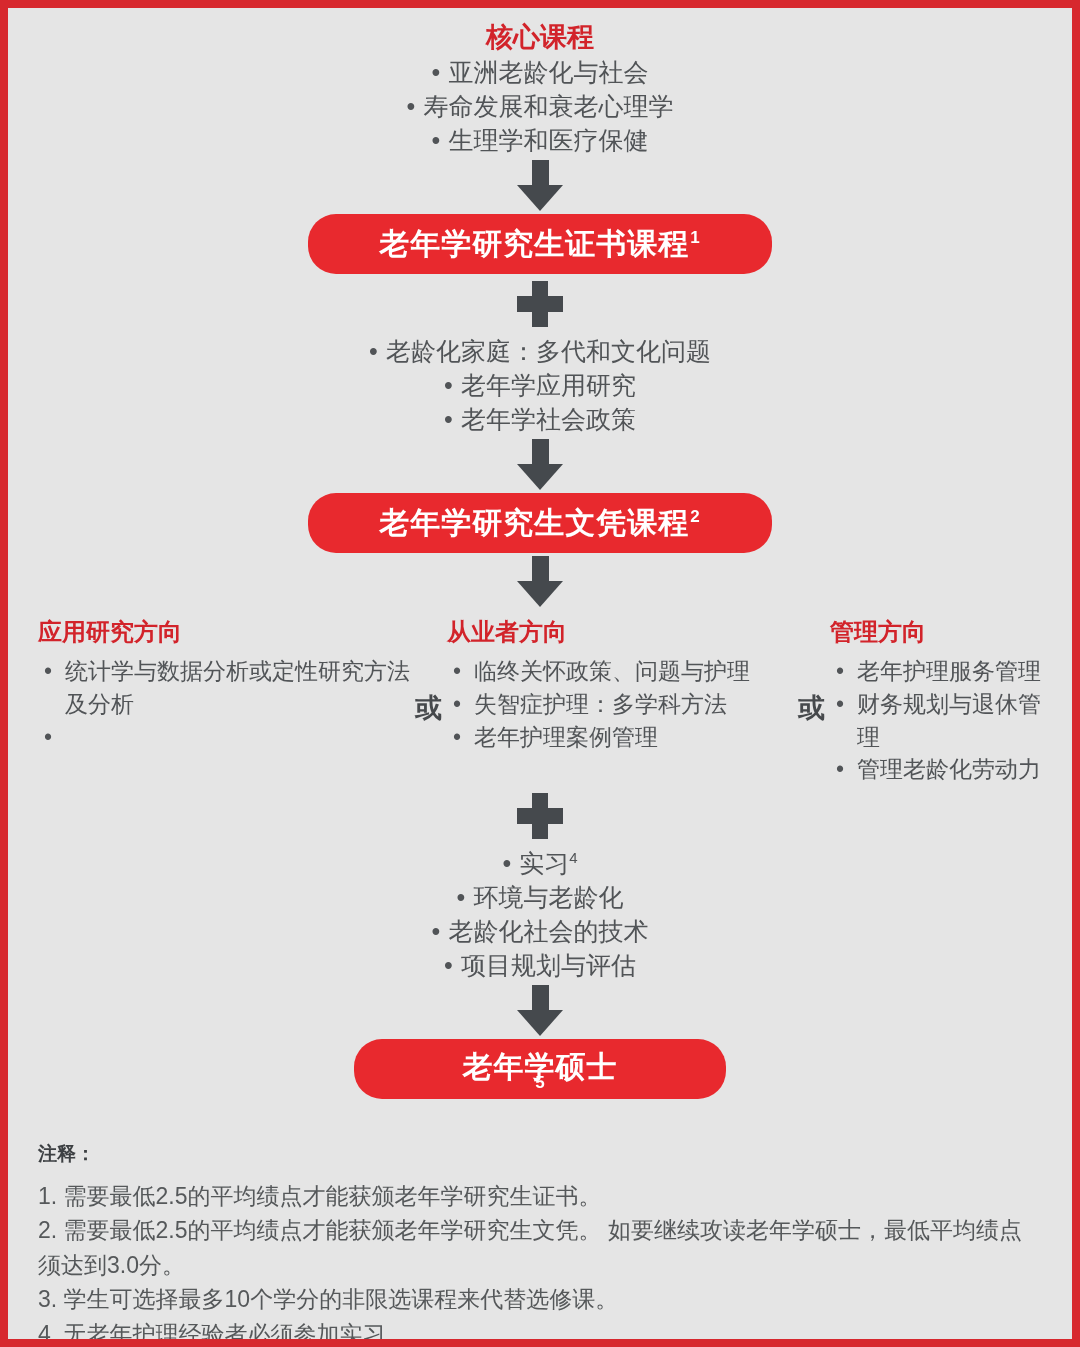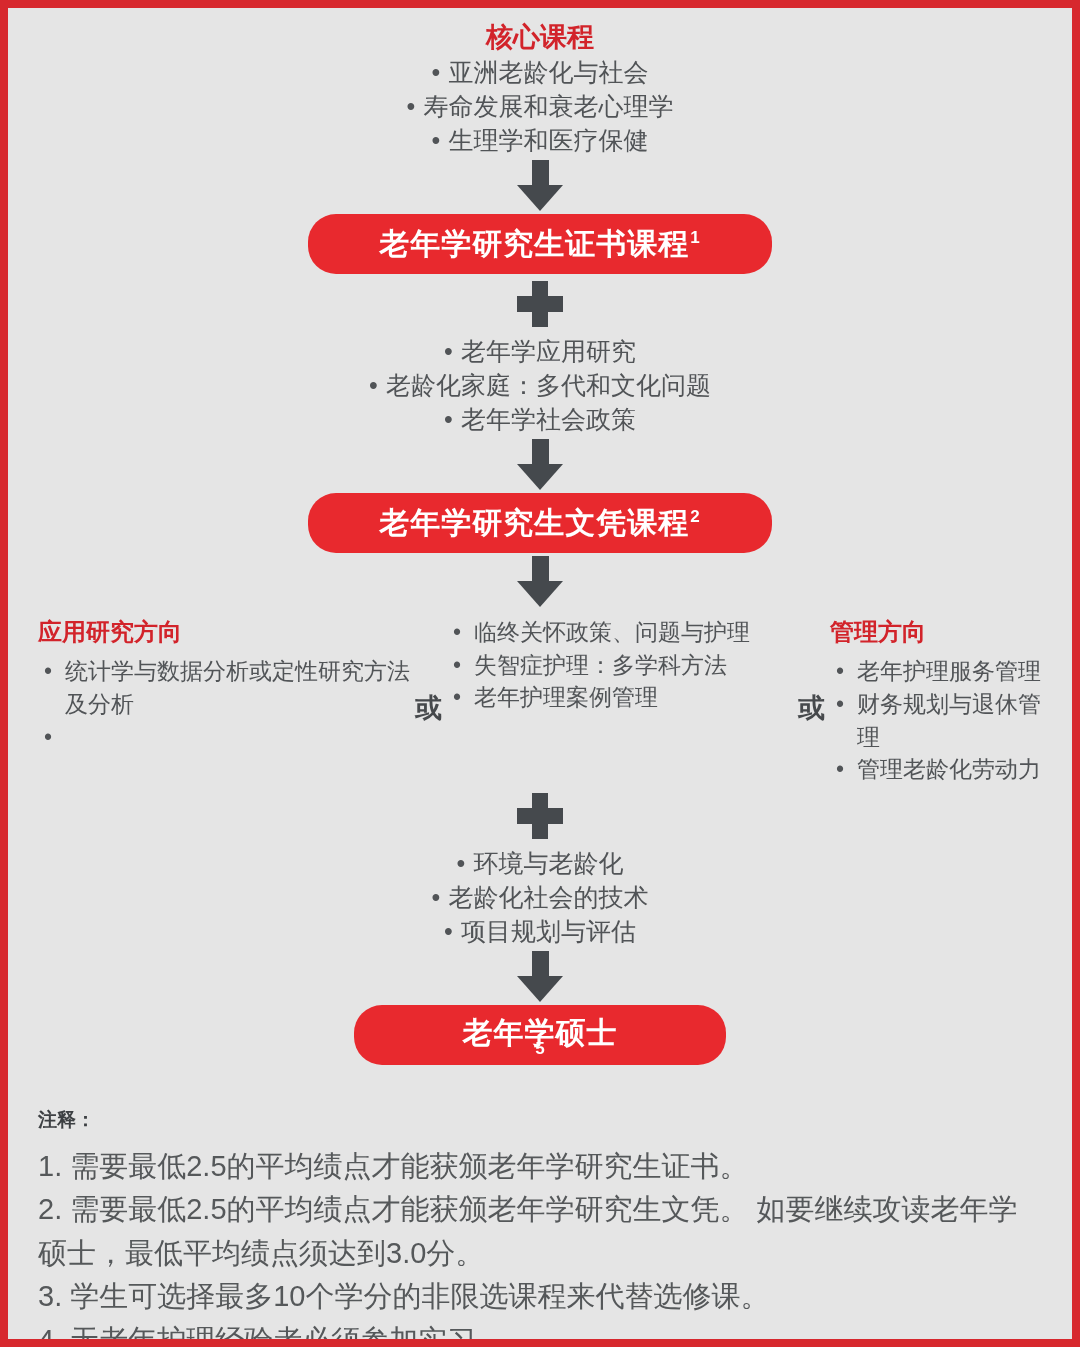--- a/index.html
+++ b/index.html
@@ -99,21 +99,21 @@
   .center-item sup { font-size: 15px; }
   
   .notes { padding: 0 30px; margin-top: 42px; }
   .notes h3 {
     font-size: 19px;
     font-weight: bold;
     color: #3d4043;
     margin-bottom: 12px;
   }
   .notes p {
-    font-size: 29px;
+    font-size: 23px;
     line-height: 1.5;
     color: #55585a;
   }
 </style>
 </head>
 <body>
 
 <div class="page">
 
   <section class="core-section">
@@ -134,22 +134,22 @@
     <span>老年学研究生证书课程</span>
       <sup>1</sup>
   </div>
 
   <div class="plus">
       <div class="bar-h"></div>
       <div class="bar-v"></div>
     </div>
 
   <div class="center-list">
+    <div class="center-item"><span class="bullet">•</span><span>老龄化家庭：多代和文化问题</span></div>
     <div class="center-item"><span class="bullet">•</span><span>老年学应用研究</span></div>
-    <div class="center-item"><span class="bullet">•</span><span>老龄化家庭：多代和文化问题</span></div>
     <div class="center-item"><span class="bullet">•</span><span>老年学社会政策</span></div>
   </div>
 
   <div class="arrow">
       <div class="shaft"></div>
       <div class="head"></div>
     </div>
 
   <div class="pill">
     <span>老年学研究生文凭课程</span>
@@ -167,20 +167,21 @@
       <h3>应用研究方向</h3>
       <ul>
         <li><span class="bullet">•</span><span>统计学与数据分析或定性研究方法及分析</span></li>
         <li><span class="bullet">•</span></li>
       </ul>
     </div>
 
     <div class="or-sep">或</div>
 
     <div class="track track--practitioner">
+      <h3>从业者方向</h3>
       <ul>
         <li><span class="bullet">•</span><span>临终关怀政策、问题与护理</span></li>
         <li><span class="bullet">•</span><span>失智症护理：多学科方法</span></li>
         <li><span class="bullet">•</span><span>老年护理案例管理</span></li>
       </ul>
     </div>
 
     <div class="or-sep">或</div>
 
     <div class="track track--management">
@@ -194,20 +195,21 @@
 
   </div>
 
   <div class="plus">
       <div class="bar-h"></div>
       <div class="bar-v"></div>
     </div>
 
   <section>
     <div class="center-list">
+      <div class="center-item"><span class="bullet">•</span><span>实习</span><sup>4</sup></div>
       <div class="center-item"><span class="bullet">•</span><span>环境与老龄化</span></div>
       <div class="center-item"><span class="bullet">•</span><span>老龄化社会的技术</span></div>
       <div class="center-item"><span class="bullet">•</span><span>项目规划与评估</span></div>
     </div>
   </section>
 
   <div class="arrow">
       <div class="shaft"></div>
       <div class="head"></div>
     </div>

